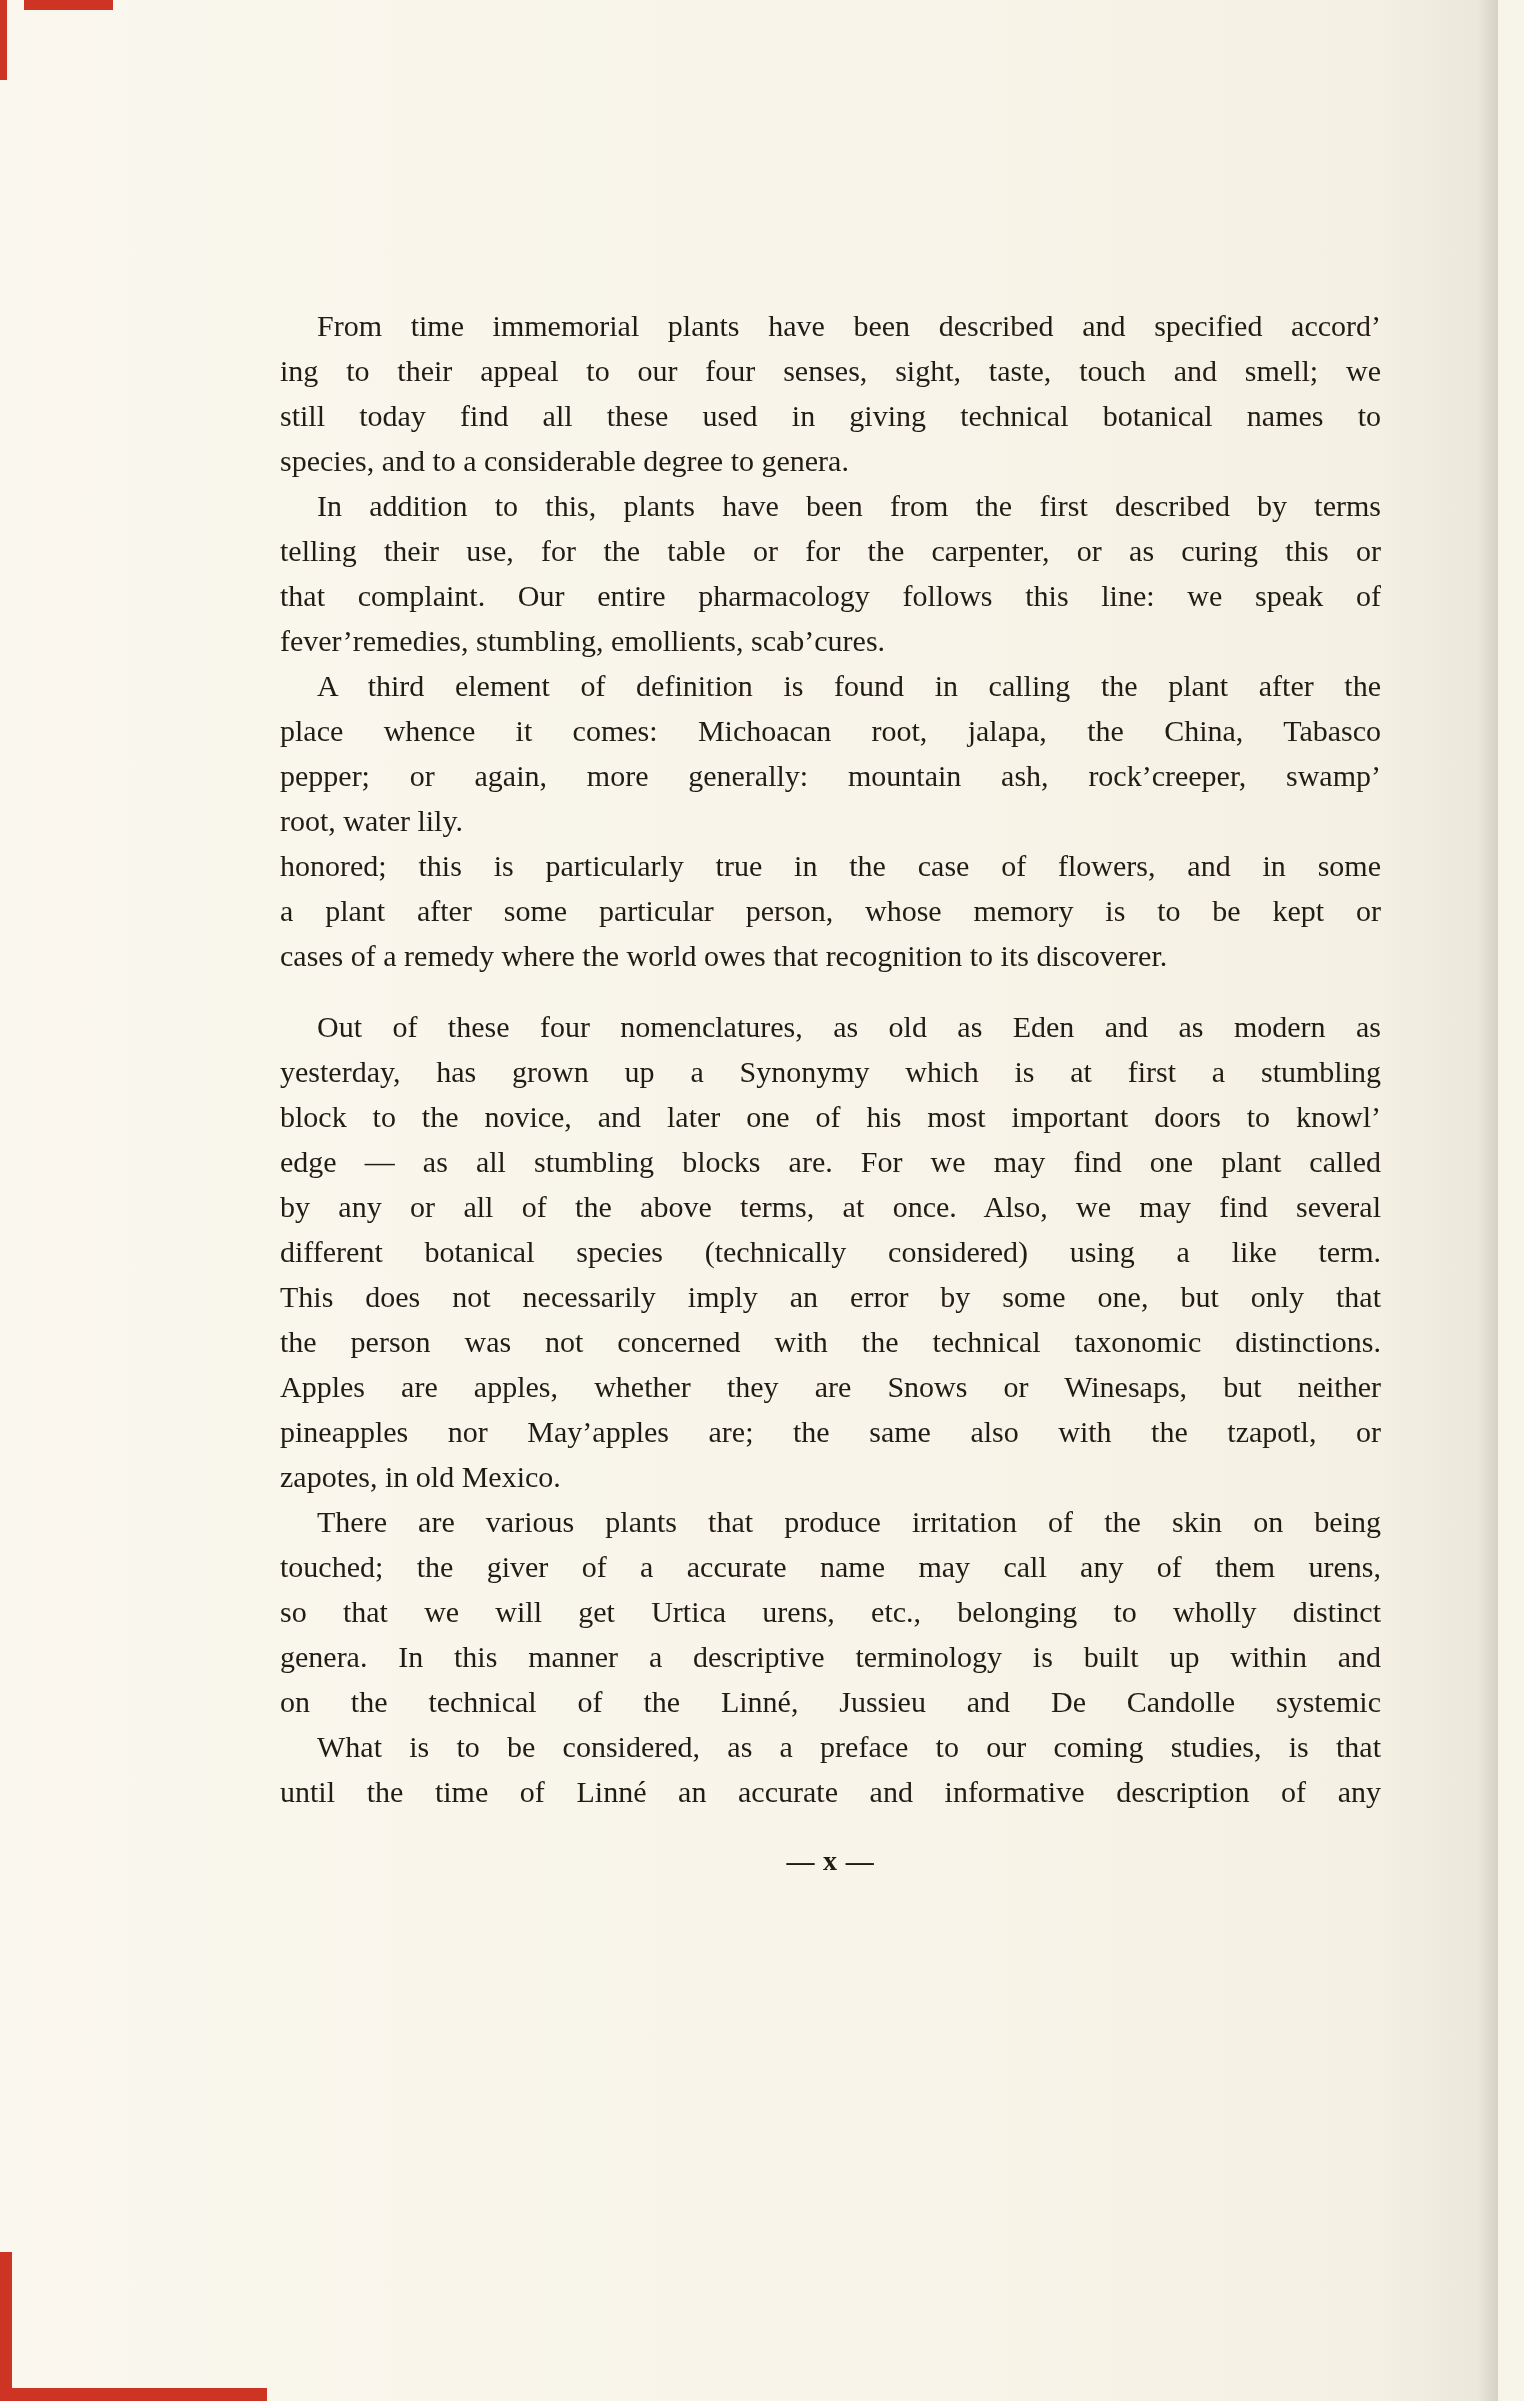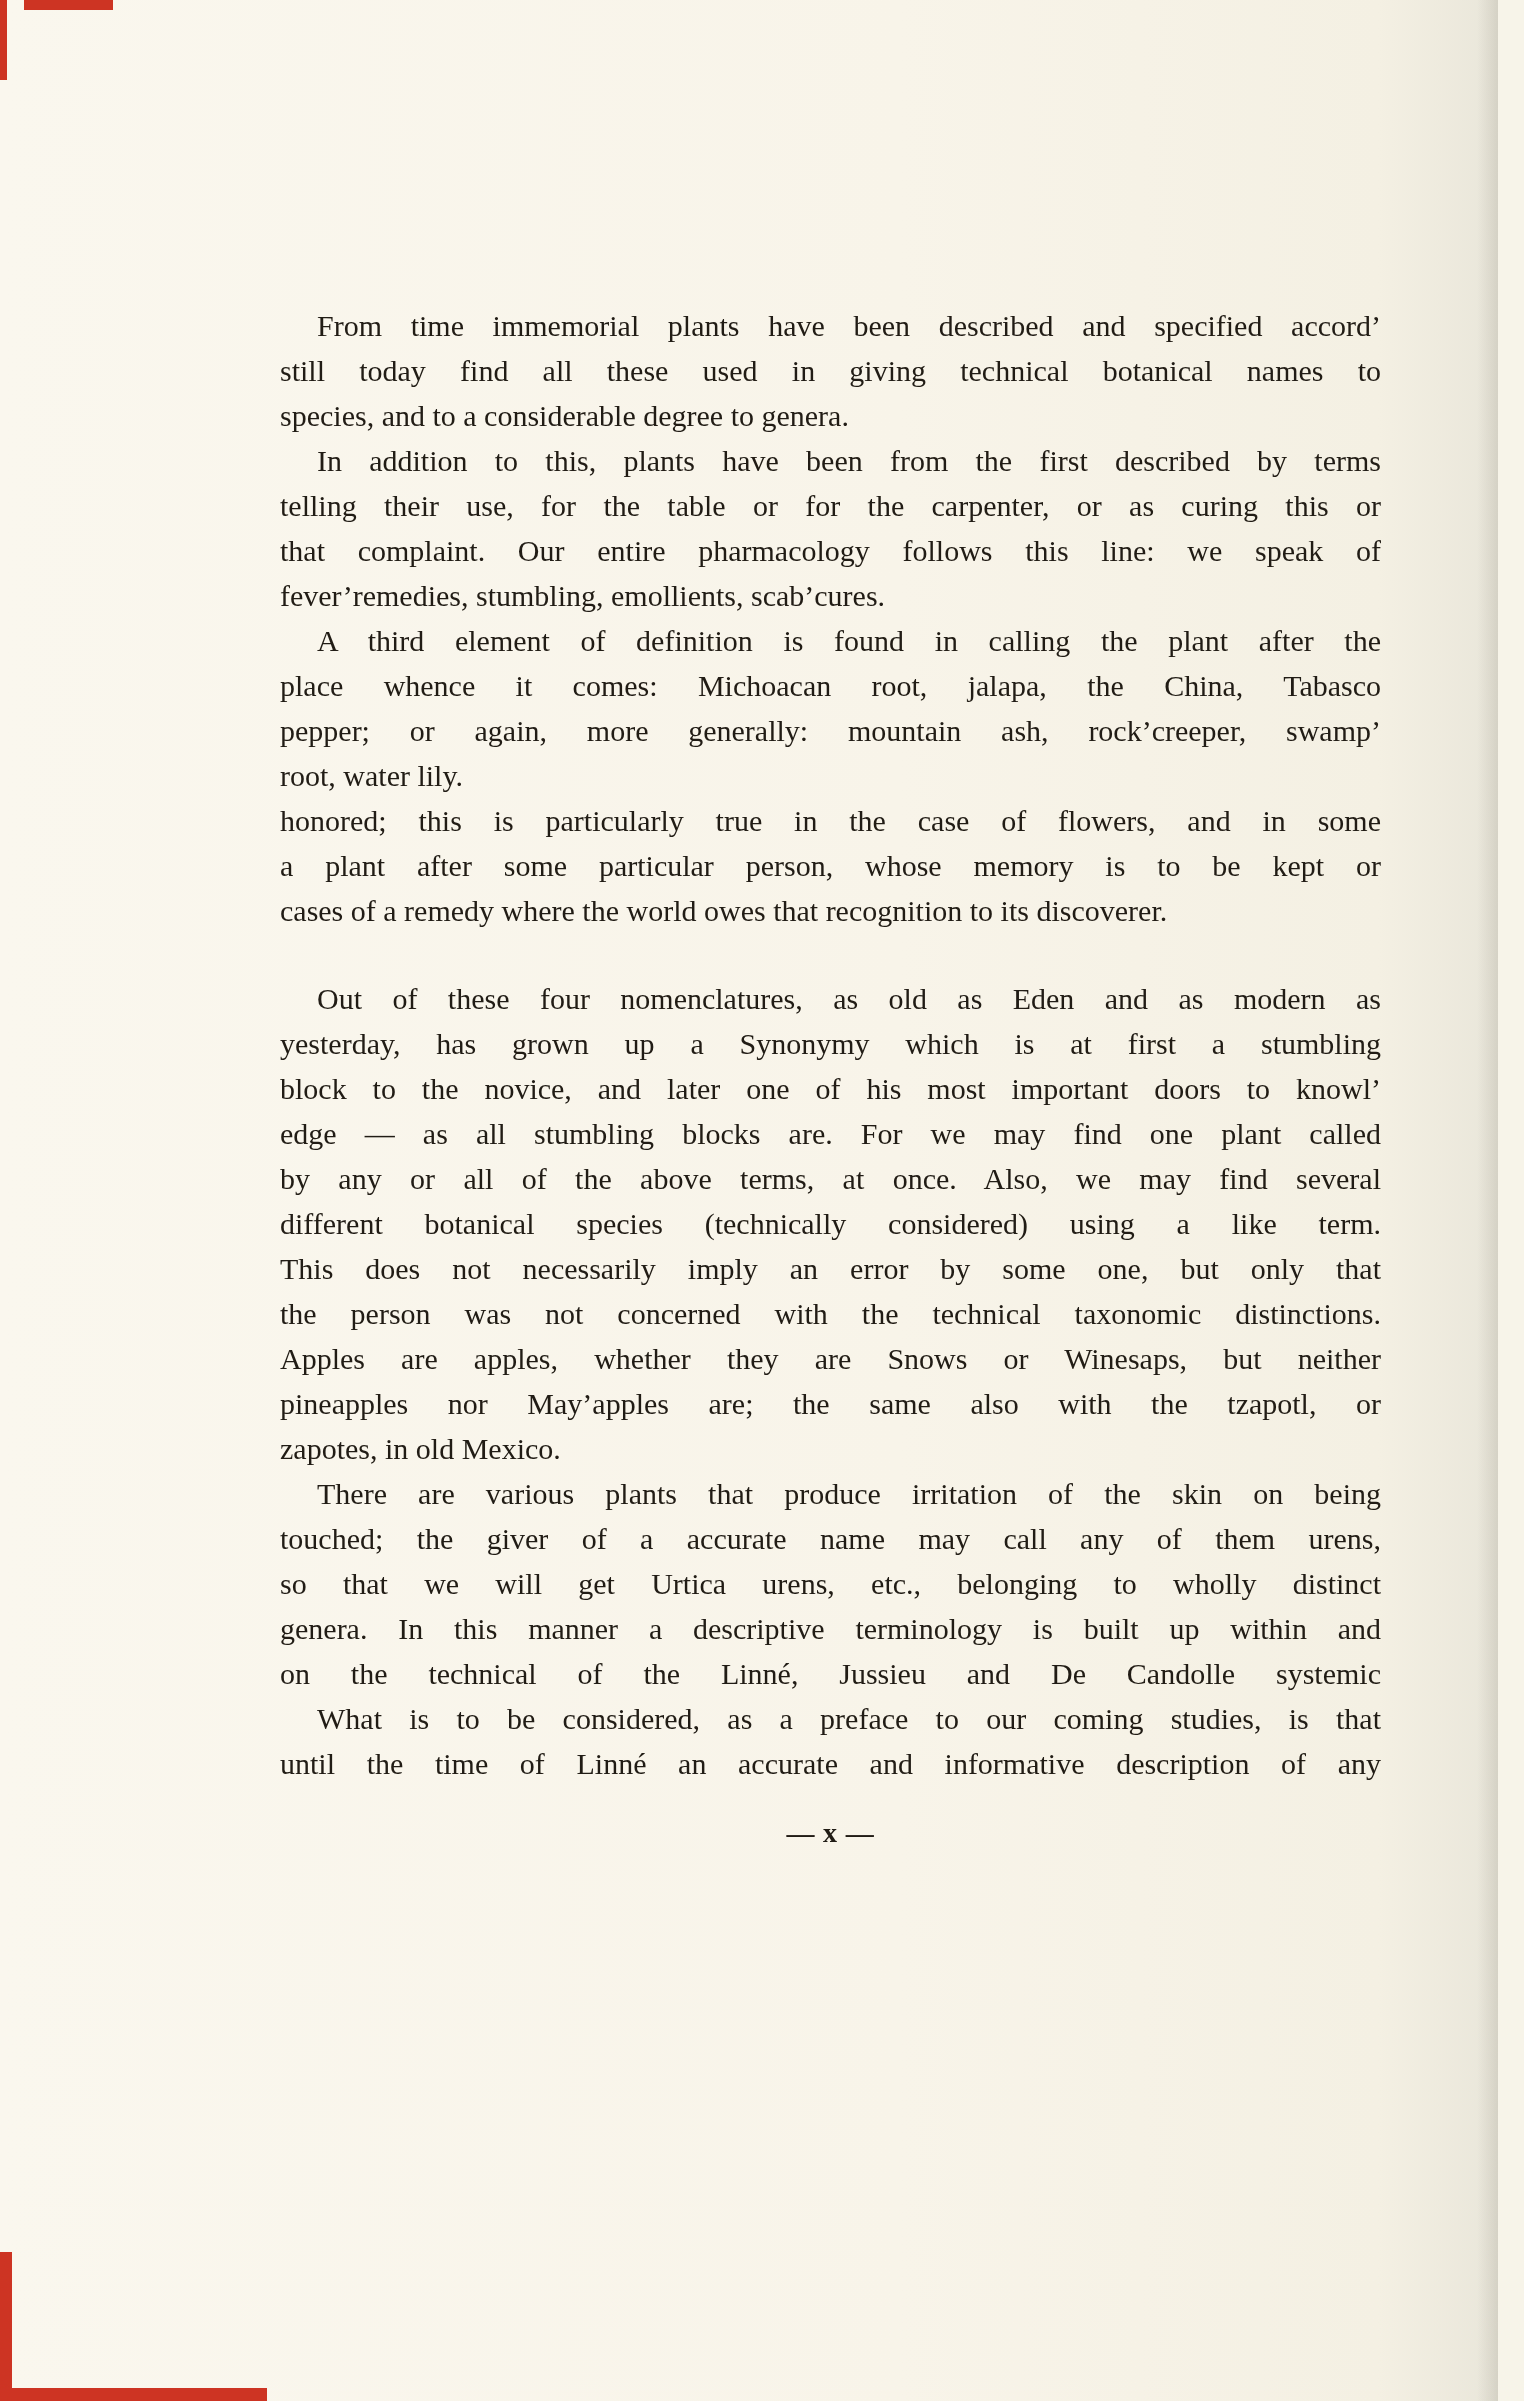--- a/index.html
+++ b/index.html
@@ -30,21 +30,21 @@
   .text-block {
     position: absolute;
     left: 280px;
     top: 303px;
     width: 1101px;
     color: #211c15;
     font-size: 30px;
     line-height: 45px;
   }
   .para { margin: 0; }
-  .para.gap { margin-top: 43px; }
+  .para.gap { margin-top: 26px; }
   .line { text-align: justify; }
   .line.just { text-align-last: justify; }
   .line.first { text-indent: 37px; }
   .ital { }
   .folio {
     margin-top: 24px;
     text-align: center;
     font-weight: bold;
     font-size: 28px;
     letter-spacing: 0.8px;
@@ -58,20 +58,21 @@
   <div class="red-mark" id="mark-top" style="background: rgb(205, 52, 35);"></div>
   <div class="red-mark" id="mark-left-top" style="background: rgb(205, 52, 35);"></div>
   <div class="red-mark" id="mark-left-bottom" style="background: rgb(205, 52, 35);"></div>
   <div class="red-mark" id="mark-bottom" style="background: rgb(205, 52, 35);"></div>
   <div class="scan-shadow"></div>
 
   <main class="text-block" style="color: rgb(33, 28, 21);">
     <div id="paragraphs">
         <div class="para">
           <div class="line just first"><span>From time immemorial plants have been described and specified accord’</span></div>
+          <div class="line just"><span>ing to their appeal to our four senses, sight, taste, touch and smell; we</span></div>
           <div class="line just"><span>still today find all these used in giving technical botanical names to</span></div>
           <div class="line"><span>species, and to a considerable degree to genera.</span></div>
         </div>
         <div class="para">
           <div class="line just first"><span>In addition to this, plants have been from the first described by terms</span></div>
           <div class="line just"><span>telling their use, for the table or for the carpenter, or as curing this or</span></div>
           <div class="line just"><span>that complaint. Our entire pharmacology follows this line: we speak of</span></div>
           <div class="line"><span>fever’remedies, stumbling, emollients, scab’cures.</span></div>
         </div>
         <div class="para">

